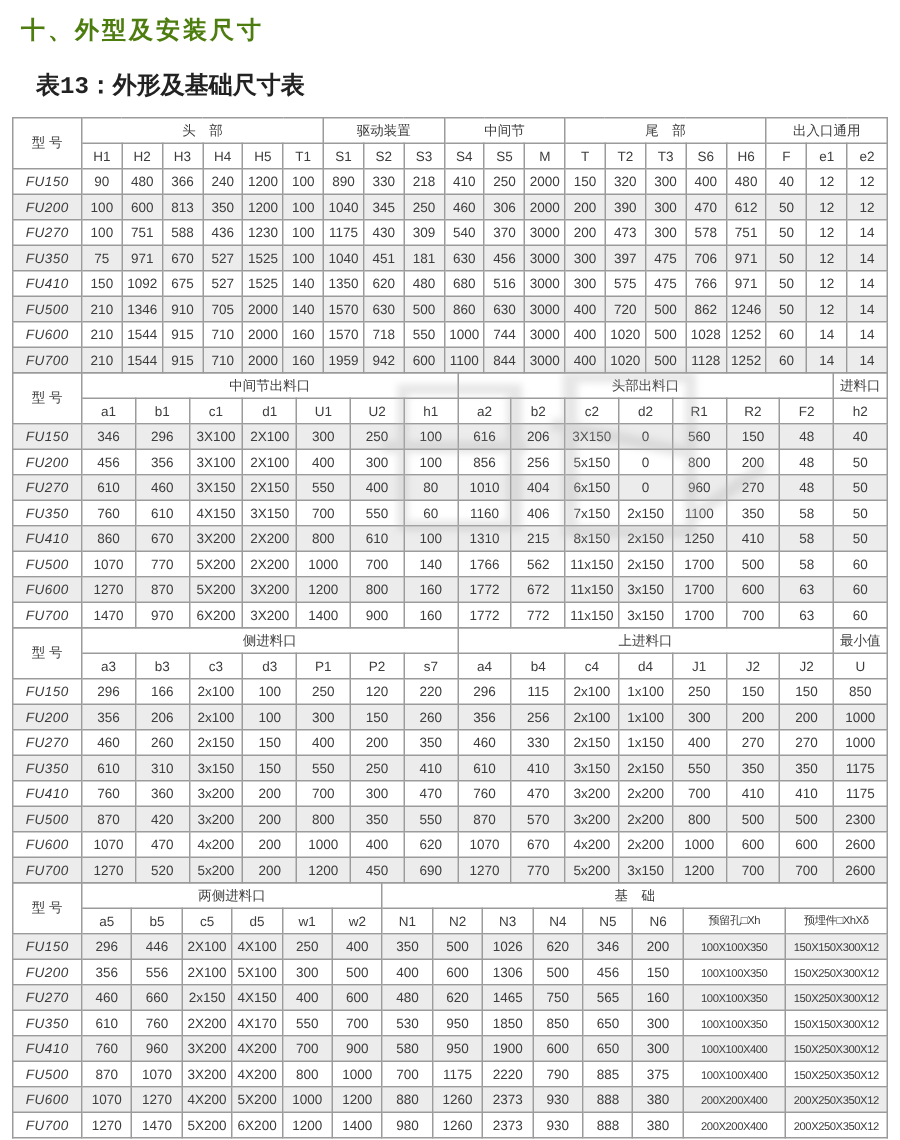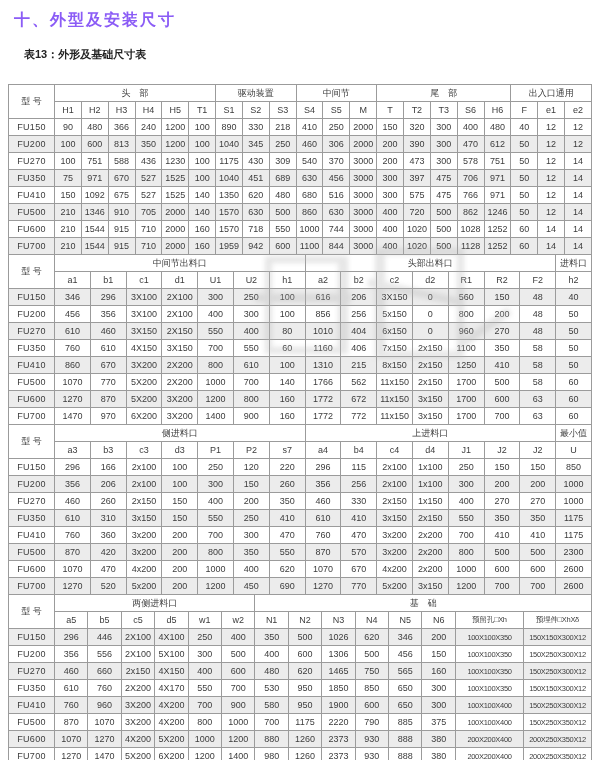--- a/index.html
+++ b/index.html
@@ -1,40 +1,40 @@
 <!DOCTYPE html>
 <html><head>
 <meta charset="utf-8">
 <style>
   html,body{margin:0;padding:0;}
   body{
     width:600px;height:760px;background:#ffffff;position:relative;overflow:hidden;
     font-family:"Liberation Sans","DejaVu Sans",sans-serif;color:#2e2e2e;
   }
   .page-title{
-    font-size:16px;font-weight:bold;margin:10px 0 0 14px;letter-spacing:2px;color:#8b5cf6;
+    font-size:16px;font-weight:bold;margin:10px 0 0 14px;letter-spacing:2px;color:#4d7c0f;
   }
   .table-caption{
-    font-size:11px;font-weight:bold;margin:16px 0 22px 24px;color:#222;
+    font-size:16px;font-weight:bold;margin:16px 0 10px 24px;color:#222;font-family:Liberation Mono, monospace;
   }
   .tables-wrap{margin-left:8px;width:584px;position:relative;}
   table.tbl{
     border-collapse:collapse;table-layout:fixed;width:584px;
     font-size:9px;color:#3c3c3c;
   }
   table.tbl + table.tbl{margin-top:-1px;}
   .tbl th,.tbl td{
     border:1px solid #9b9b9b;height:16px;padding:0 1px;text-align:center;
     font-weight:normal;white-space:nowrap;overflow:hidden;vertical-align:middle;
     background:#ffffff;
   }
   .tbl thead th{background:#ffffff;color:#3c3c3c;}
   .tbl tr.alt td{background:#ececec;}
   .tbl .cond{font-size:7.5px;letter-spacing:-0.3px;}
-  .tbl td:first-child{letter-spacing:0.3px;}
+  .tbl td:first-child{letter-spacing:0.3px;font-style:italic;}
   
   .watermark{
     position:absolute;left:255px;top:228px;width:270px;height:160px;
     pointer-events:none;opacity:0.33;filter:blur(2.5px);z-index:5;
   }
   .wm-g{position:absolute;border:7px solid #b5b5b5;}
   .wm-g.g1{left:10px;top:28px;width:66px;height:84px;border-right-width:10px;}
   .wm-g.g2{left:120px;top:20px;width:72px;height:96px;border-left-width:10px;}
   .wm-bar{position:absolute;background:#b5b5b5;}
   .wm-bar.b1{left:0;top:66px;width:96px;height:8px;}
@@ -177,21 +177,21 @@
         <tr class="alt">
           <td>FU350</td>
           <td>75</td>
           <td>971</td>
           <td>670</td>
           <td>527</td>
           <td>1525</td>
           <td>100</td>
           <td>1040</td>
           <td>451</td>
-          <td>689</td>
+          <td>181</td>
           <td>630</td>
           <td>456</td>
           <td>3000</td>
           <td>300</td>
           <td>397</td>
           <td>475</td>
           <td>706</td>
           <td>971</td>
           <td>50</td>
           <td>12</td>

